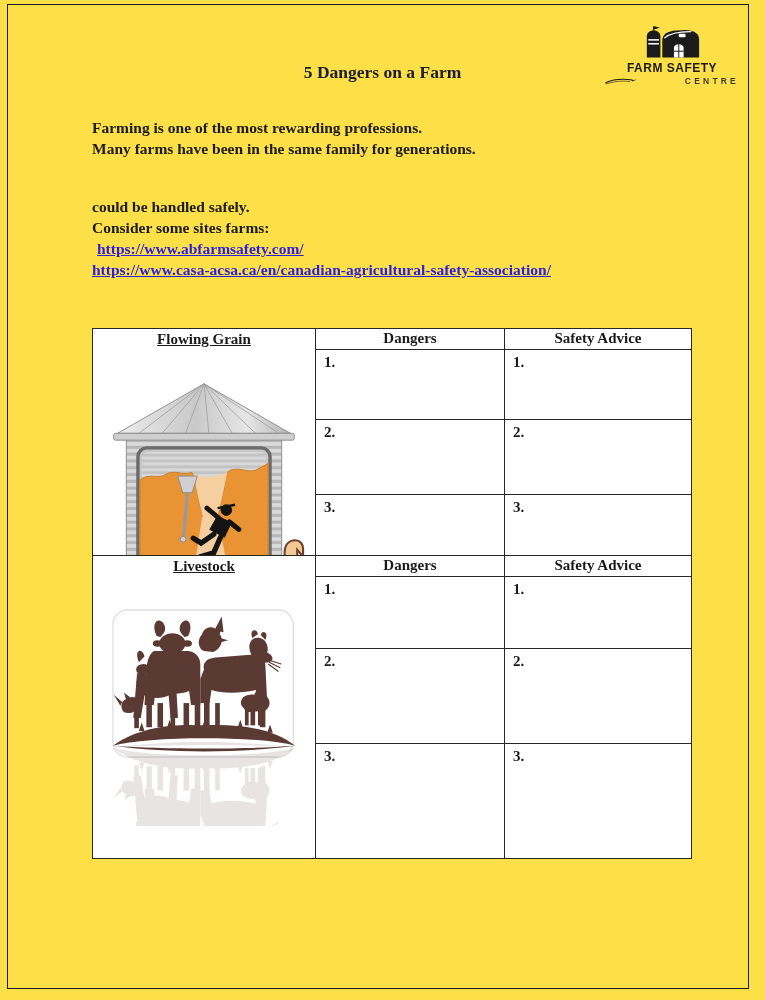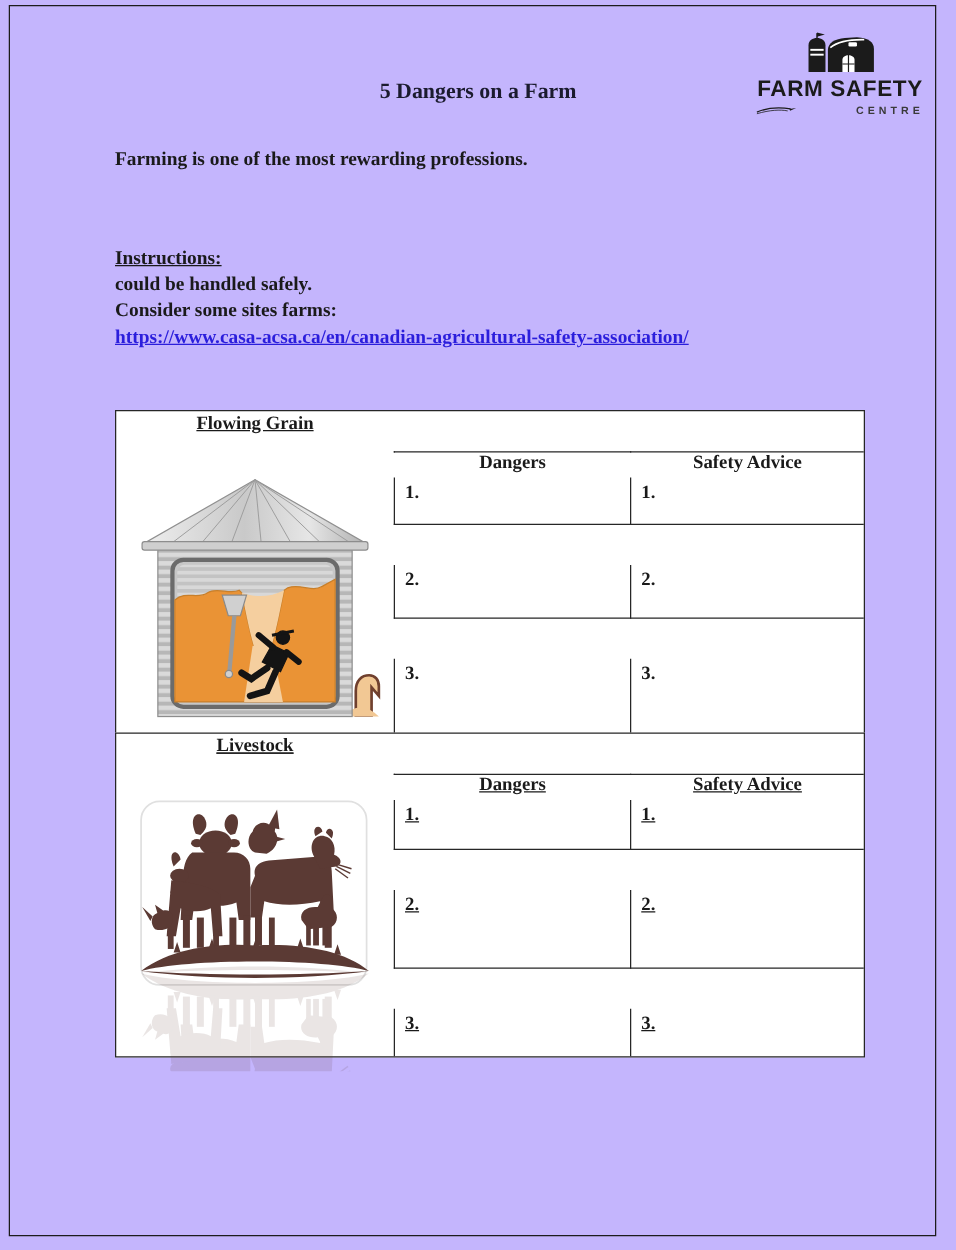--- a/index.html
+++ b/index.html
@@ -1,39 +1,39 @@
 <!DOCTYPE html>
 <html><head>
 <meta charset="utf-8">
 <style>
   html,body{margin:0;padding:0;background:#ffffff;}
-  .page{position:relative;width:765px;height:1000px;background:#c4b5fd;overflow:hidden;
+  .page{position:relative;width:765px;height:1000px;background:#fde047;overflow:hidden;
         font-family:"Liberation Serif","DejaVu Serif",serif;color:#1a1a1a;}
   .frame{position:absolute;left:7px;top:4px;width:742px;height:985px;border:1.7px solid #1c1c1c;box-sizing:border-box;}
   .title{position:absolute;left:0;top:62px;width:100%;text-align:center;font-size:17.5px;font-weight:bold;color:#1b1b2e;}
   
   .logo{position:absolute;right:26px;top:24px;width:134px;text-align:center;
         font-family:"Liberation Sans","DejaVu Sans",sans-serif;}
   .logo svg{display:block;margin:0 auto;}
-  .logo-name{font-size:18px;font-weight:bold;letter-spacing:.5px;color:#1b1b1b;white-space:nowrap;margin-top:1px;}
+  .logo-name{font-size:12px;font-weight:bold;letter-spacing:.5px;color:#1b1b1b;white-space:nowrap;margin-top:1px;}
   .logo-sub{display:flex;align-items:center;justify-content:flex-end;margin-top:-1px;}
   .logo-subname{font-size:8.5px;letter-spacing:3.2px;color:#3a3a3a;font-weight:bold;margin-left:46px;}
   
   .intro{position:absolute;left:92px;top:117px;font-size:15.5px;font-weight:bold;line-height:21px;}
   .instructions{position:absolute;left:92px;top:196px;font-size:15.5px;font-weight:bold;line-height:21px;}
   .heading{text-decoration:underline;}
   .link{display:block;color:#2B1EDC;text-decoration:underline;cursor:pointer;}
   .link.first{padding-left:5px;}
   
   .wtable{position:absolute;left:92px;width:600px;display:grid;border:1.6px solid #262626;
           box-sizing:border-box;background:#fff;font-weight:bold;font-size:15px;}
   .t1{top:328px;height:322px;grid-template-columns:222px 189px 1fr;grid-template-rows:21px 70px 75px 1fr;}
-  .t2{top:586px;height:260px;grid-template-columns:222px 189px 1fr;grid-template-rows:21px 72px 95px 1fr;text-decoration:underline;}
+  .t2{top:555px;height:304px;grid-template-columns:222px 189px 1fr;grid-template-rows:21px 72px 95px 1fr;}
   .cell{box-sizing:border-box;min-width:0;min-height:0;}
-  .bl{border-left:1.6px solid #262626;margin-top:32px;}
+  .bl{border-left:1.6px solid #262626;}
   .bb{border-bottom:1.6px solid #262626;}
   .topic-cell{grid-column:1;grid-row:1/5;text-align:center;padding-top:2px;}
   .topic{font-size:15px;text-decoration:underline;}
   .hdr{text-align:center;line-height:19px;}
   .acell{padding:3px 0 0 8px;line-height:18px;cursor:text;}
   .grain-svg{margin-top:32px;}
   .stock-svg{margin-top:33px;}
 </style>
 </head>
 <body>
@@ -64,26 +64,27 @@
         <path d="M1,10.5 C18,3 38,2 57,5" stroke="#1b1b1b" stroke-width="2.2" fill="none"></path>
         <path d="M1,13.2 C22,7 40,6 52,8.5" stroke="#1b1b1b" stroke-width="1.3" fill="none"></path>
         <path d="M55,5.4 L66,3.8 L56,8.2 Z" fill="#1b1b1b"></path>
       </svg>
       <span class="logo-subname">CENTRE</span>
     </div>
   </div>
 
   <div class="intro">
     <div>Farming is one of the most rewarding professions.</div>
+    <div>Many farms have been in the same family for generations.</div>
   </div>
 
   <div class="instructions">
-    <div class="heading">Instructions:</div>
     <div>could be handled safely.</div>
     <div>Consider some sites farms:</div>
+    <a class="link first">https://www.abfarmsafety.com/</a>
     <a class="link">https://www.casa-acsa.ca/en/canadian-agricultural-safety-association/</a>
   </div>
 
   <div class="wtable t1">
     <div class="cell topic-cell">
       <span class="topic">Flowing Grain</span>
       <svg class="grain-svg" width="204" height="198" viewBox="0 0 210 202">
         <defs>
           <linearGradient id="roofG" x1="0" y1="0" x2="1" y2="0">
             <stop offset="0" stop-color="#ededed"></stop>

